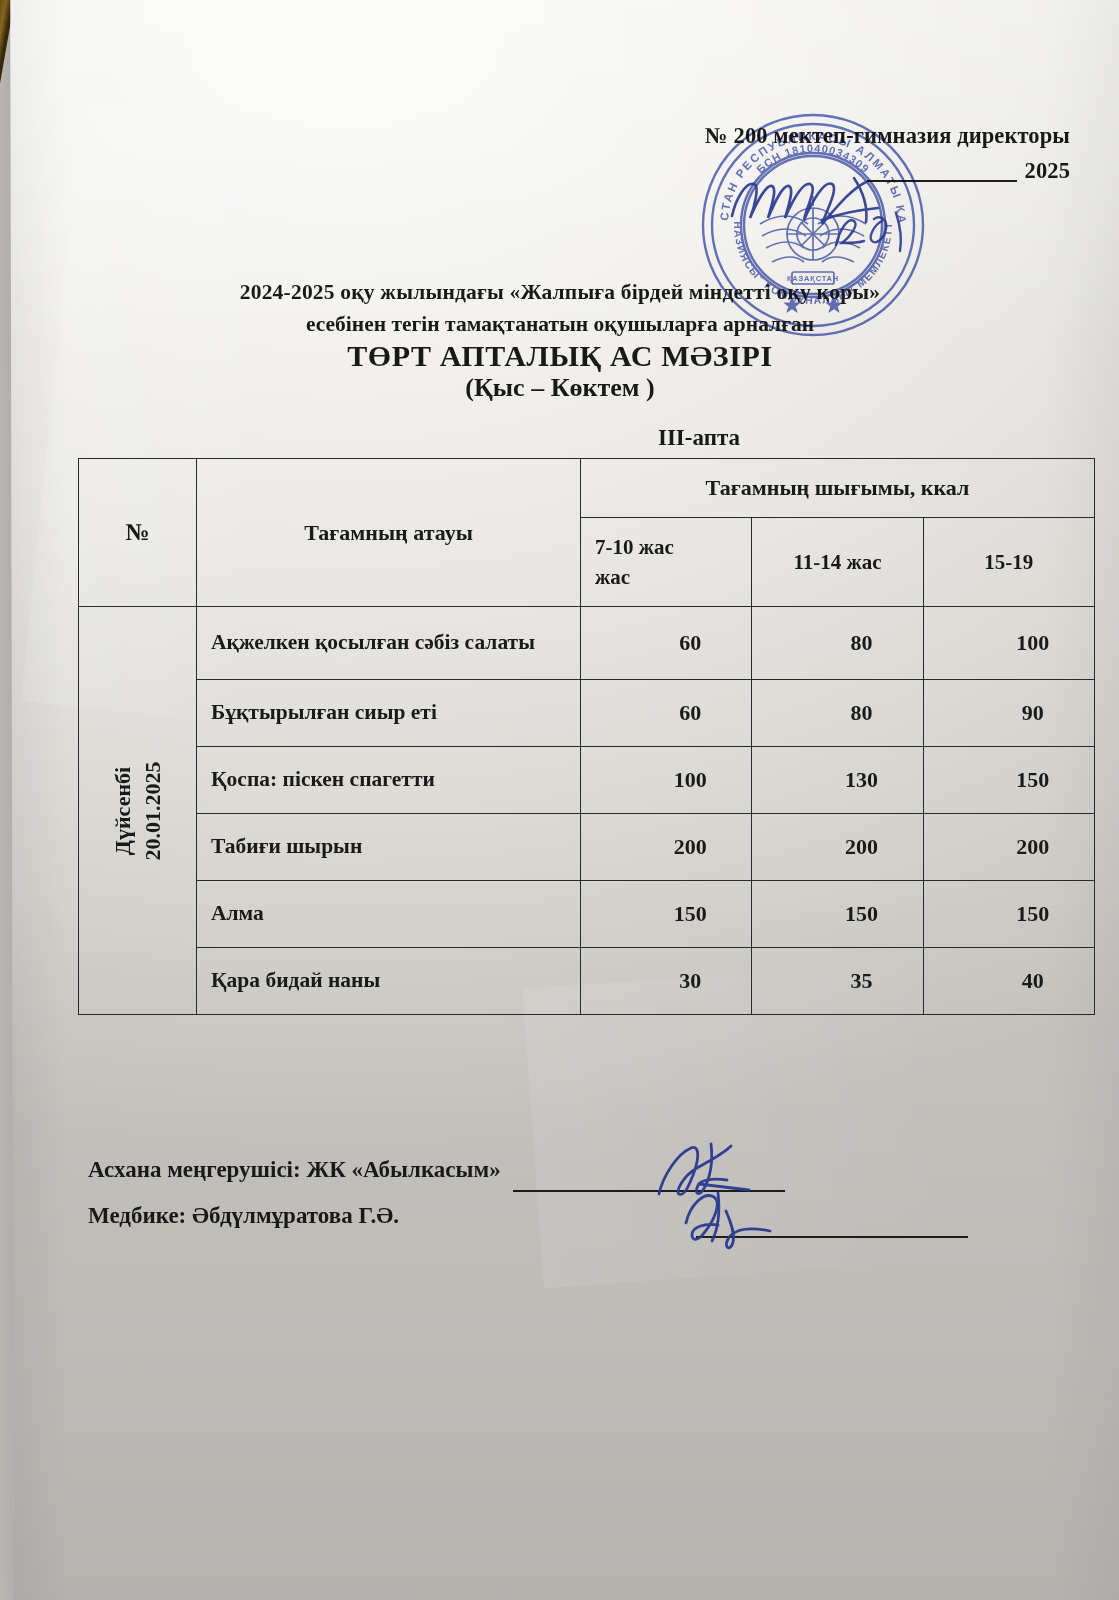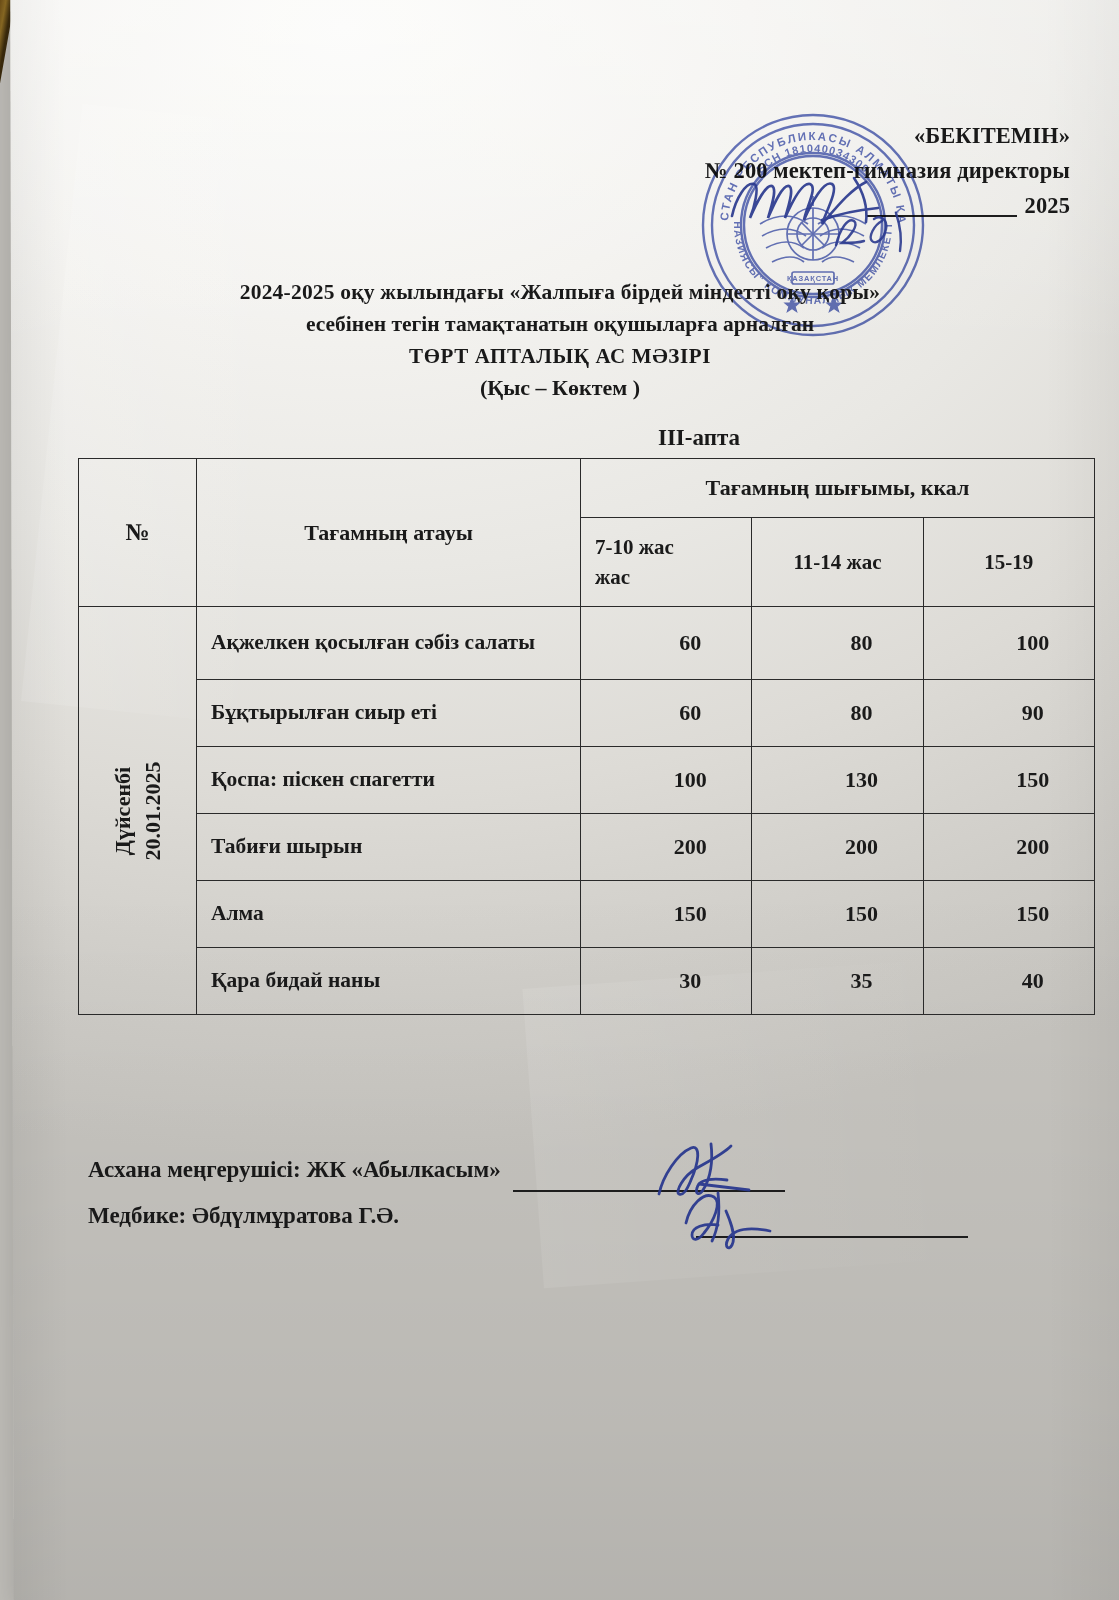--- a/index.html
+++ b/index.html
@@ -115,22 +115,22 @@
     position: absolute;
     left: 120px;
     top: 276px;
     width: 880px;
     text-align: center;
     font-weight: bold;
     font-size: 21.5px;
     line-height: 32px;
   }
   .doc-title .t1 { letter-spacing: 0.2px; }
-  .doc-title .t3 { font-size: 21px; letter-spacing: 0.6px; }
-  .doc-title .t4 { font-size: 22px; }
+  .doc-title .t3 { font-size: 30px; letter-spacing: 0.6px; }
+  .doc-title .t4 { font-size: 26px; }
 
   
   .week-label {
     position: absolute;
     left: 430px;
     top: 425px;
     width: 310px;
     text-align: right;
     font-weight: bold;
     font-size: 23px;
@@ -244,21 +244,20 @@
   <div class="desk"></div>
 
   <div class="paper">
     <div class="crease" style="left:40px; top:120px; width:240px; height:600px; transform:rotate(6deg); opacity:.25;"></div>
     <div class="crease" style="left:520px; top:980px; width:420px; height:300px; transform:rotate(-4deg); opacity:.18;"></div>
   </div>
 
   <div class="content">
 
     <div class="approval">
-      <div class="line1">«БЕКІТЕМІН»</div>
       <div class="line2">№ 200 мектеп-гимназия директоры</div>
       <div class="line4">
         <span class="dateline"></span><span>2025</span>
       </div>
     </div>
 
     <svg class="stamp" viewBox="0 0 226 226" aria-hidden="true">
       <defs>
         <path id="arcTop" d="M 28,113 A 85,85 0 0 1 198,113"></path>
         <path id="arcBot" d="M 34,113 A 79,79 0 0 0 192,113"></path>

